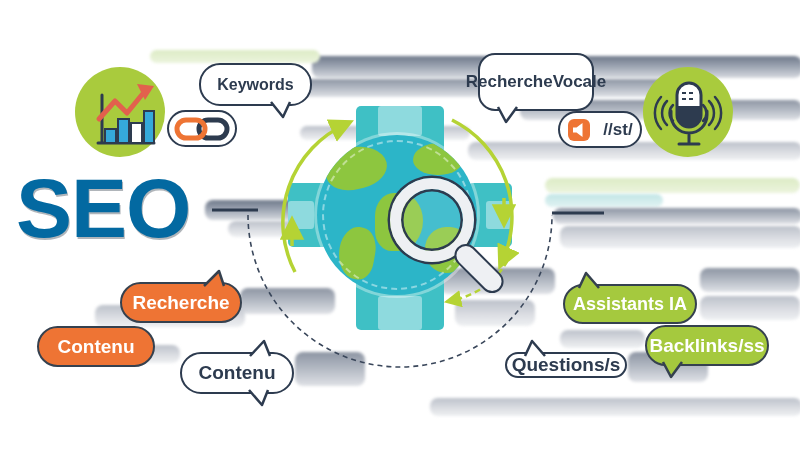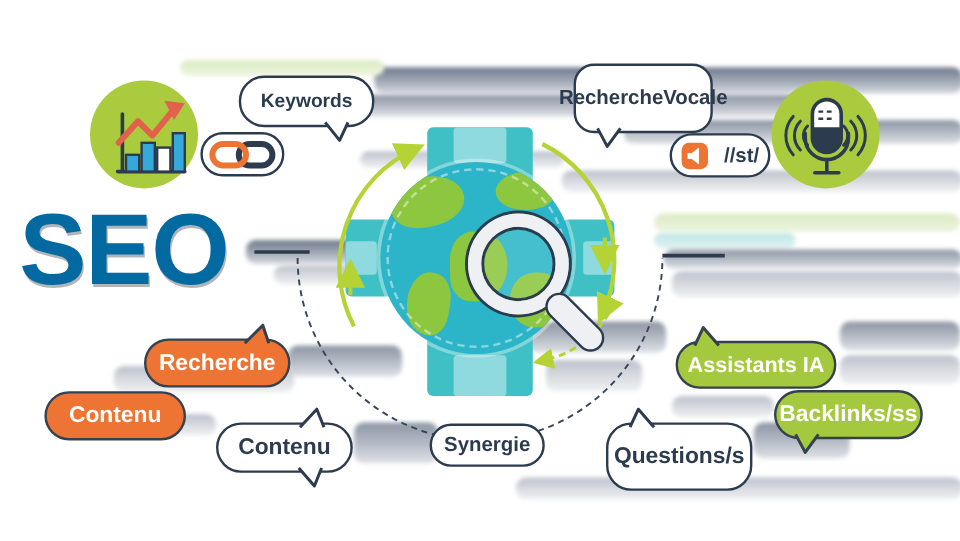--- a/index.html
+++ b/index.html
@@ -202,25 +202,22 @@
   <div class="bubble" style="left:180px;top:352px;width:114px;height:42px;font-size:19px">
     <span>Contenu</span>
     <svg class="tail" style="top:-14px;right:20px" viewBox="0 0 24 16">
       <path d="M2 16 L16 1 L22 16" fill="#fff" stroke="#2d3b4f" stroke-width="2.5" stroke-linejoin="round"></path>
     </svg>
     <svg class="tail" style="bottom:-14px;right:22px" viewBox="0 0 24 16">
       <path d="M3 0 L16 15 L22 0" fill="#fff" stroke="#2d3b4f" stroke-width="2.5" stroke-linejoin="round"></path>
     </svg>
   </div>
 
-  <div class="bubble" style="left:358px;top:353px;width:96px;height:36px;font-size:17px;border-radius:18px">
-    <span>Synergie</span>
-  </div>
-
-  <div class="bubble" style="left:505px;top:352px;width:122px;height:57px;font-size:19px">
+
+  <div class="bubble" style="left:505px;top:352px;width:122px;height:26px;font-size:19px">
     <span>Questions/s</span>
     <svg class="tail" style="top:-14px;left:16px" viewBox="0 0 24 16">
       <path d="M2 16 L9 1 L22 16" fill="#fff" stroke="#2d3b4f" stroke-width="2.5" stroke-linejoin="round"></path>
     </svg>
   </div>
 
   <div class="bubble green" style="left:563px;top:284px;width:134px;height:40px;font-size:18px">
     <span>Assistants IA</span>
     <svg class="tail" style="top:-14px;left:12px" viewBox="0 0 24 16">
       <path d="M2 16 L9 1 L22 16" fill="#a5c93e" stroke="#35414f" stroke-width="2.5" stroke-linejoin="round"></path>

